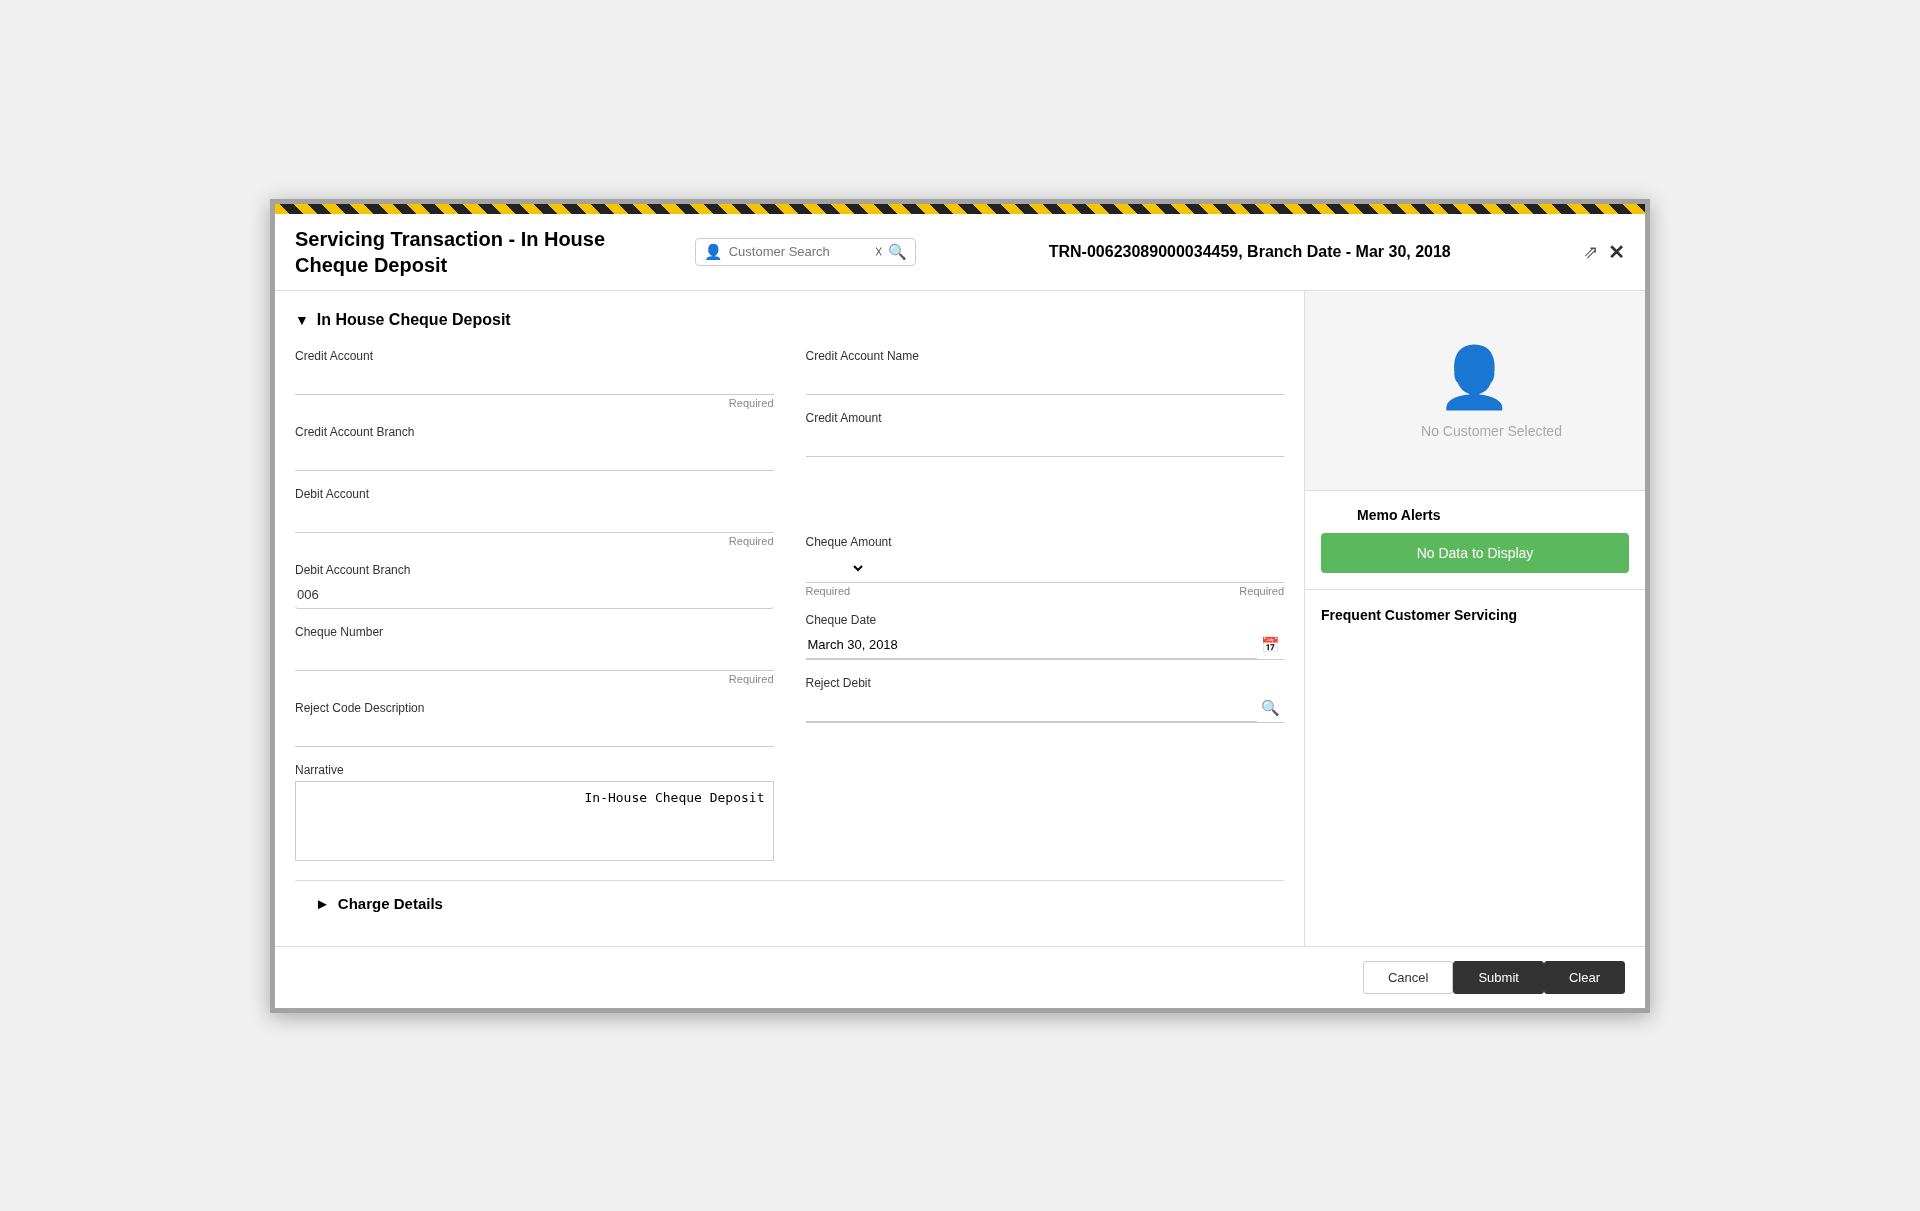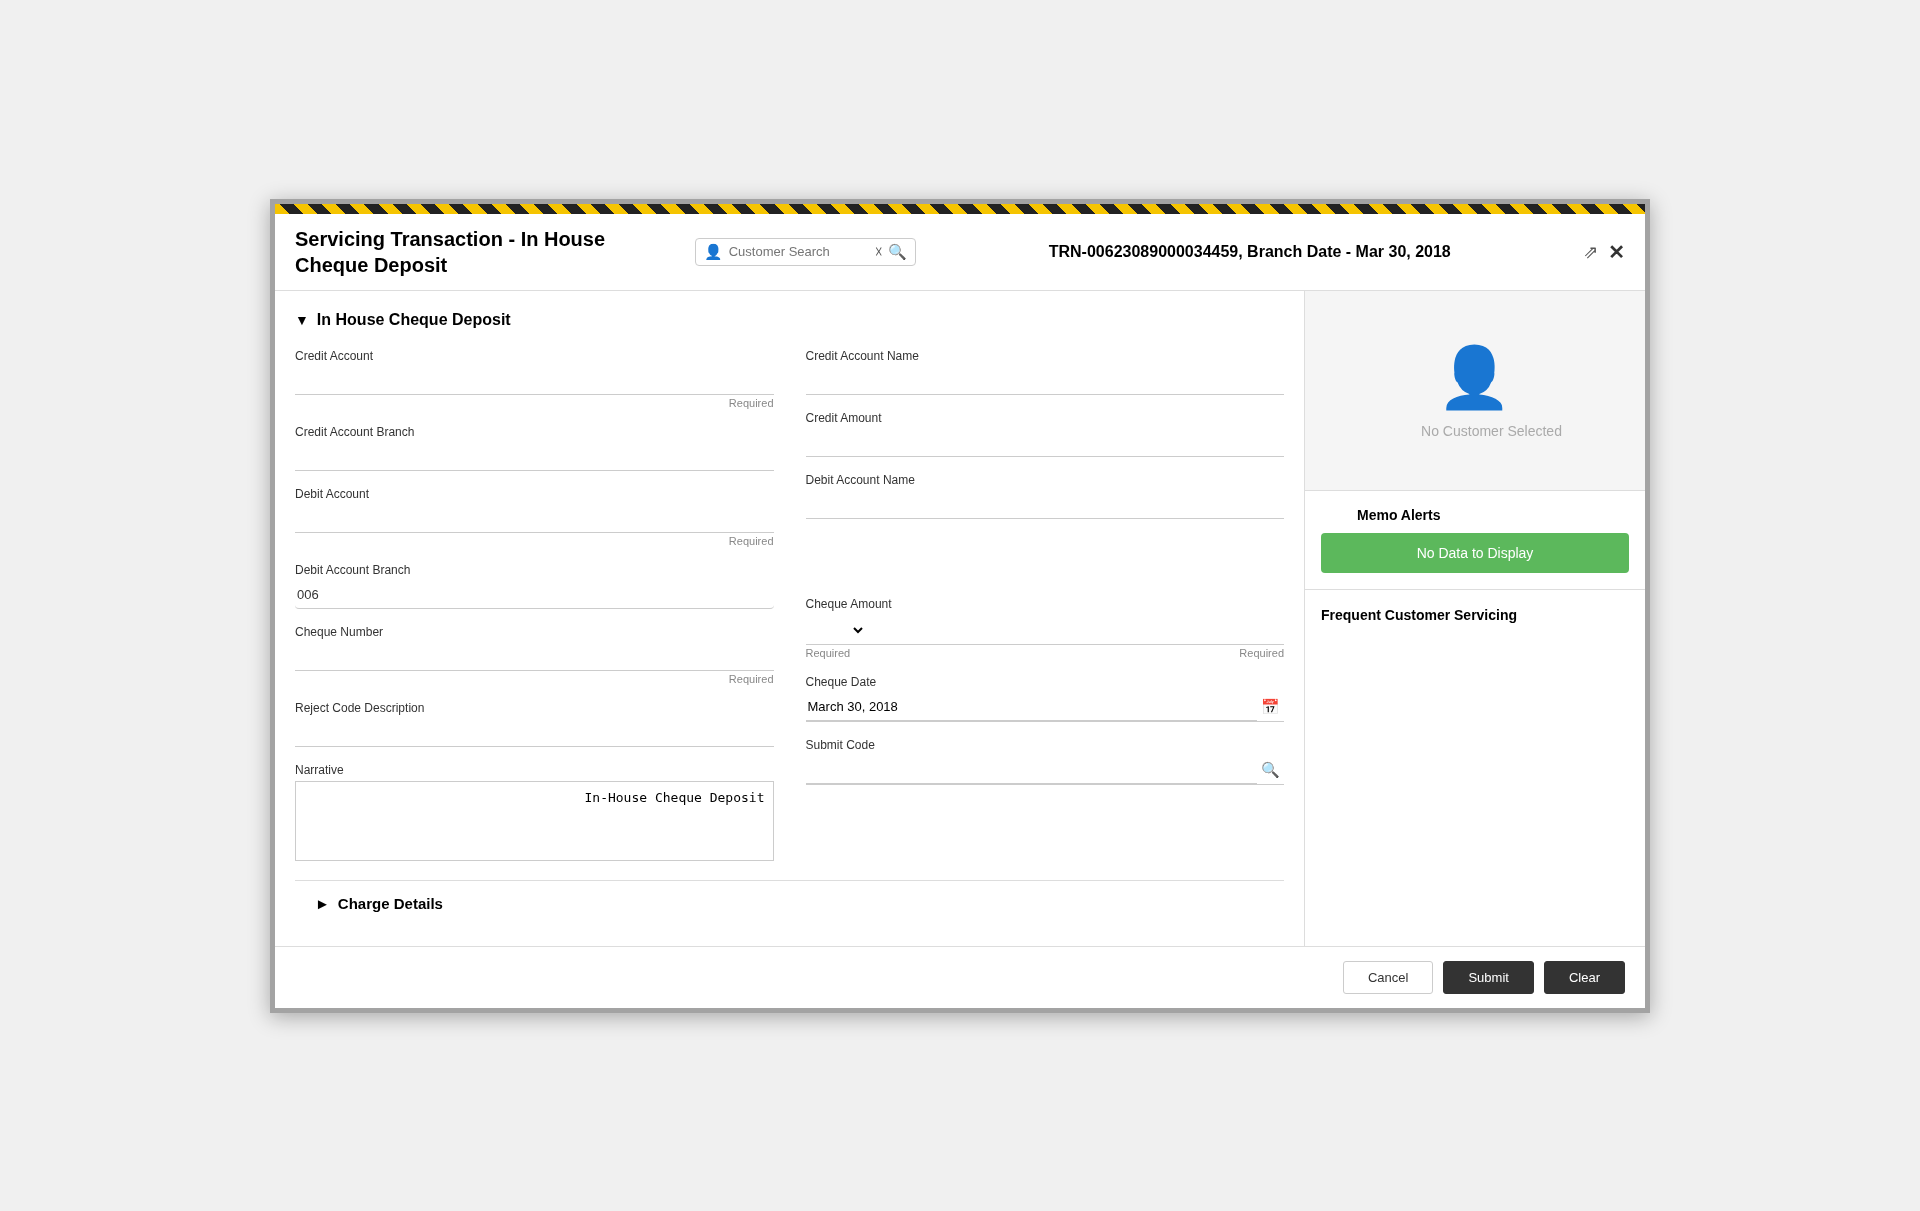--- a/index.html
+++ b/index.html
@@ -317,21 +317,20 @@
       margin-bottom: 10px;
       color: #000;
       line-height: 1.4;
     }
     
     .modal-footer {
       display: flex;
       justify-content: flex-end;
       padding: 14px 20px;
       border-top: 1px solid #ddd;
-      gap: 10px;
       background: #fff;
     }
     .btn {
       padding: 8px 24px;
       font-size: 13px;
       border-radius: 3px;
       cursor: pointer;
       font-weight: normal;
     }
     .btn-cancel {
@@ -436,24 +435,20 @@
           <div class="form-field">
             <label>Credit Account Name</label>
             <input type="text" style="">
           </div>
 
           <div class="form-field">
             <label>Credit Amount</label>
             <input type="text" style="">
           </div>
 
-          <div class="form-field">
-            <label>Debit Account Name</label>
-            <input type="text" style="">
-          </div>
 
           <div class="form-field" style="visibility:hidden;">
             <label>&nbsp;</label>
             <input type="text" style="visibility: hidden;">
           </div>
 
           <div class="form-field">
             <label>Cheque Amount</label>
             <div class="cheque-amount-row">
               <select class="currency-select">
@@ -469,21 +464,21 @@
 
           <div class="form-field">
             <label>Cheque Date</label>
             <div class="cheque-date-row">
               <input type="text" value="March 30, 2018" style="">
               <span class="cal-icon">📅</span>
             </div>
           </div>
 
           <div class="form-field">
-            <label>Submit Code</label>
+            <label>Reject Debit</label>
             <div class="reject-code-row">
               <input type="text" style="">
               <button class="search-btn-small">🔍</button>
             </div>
           </div>
         </div>
       </div>
 
       <div class="charge-section">
         <div class="charge-header">

